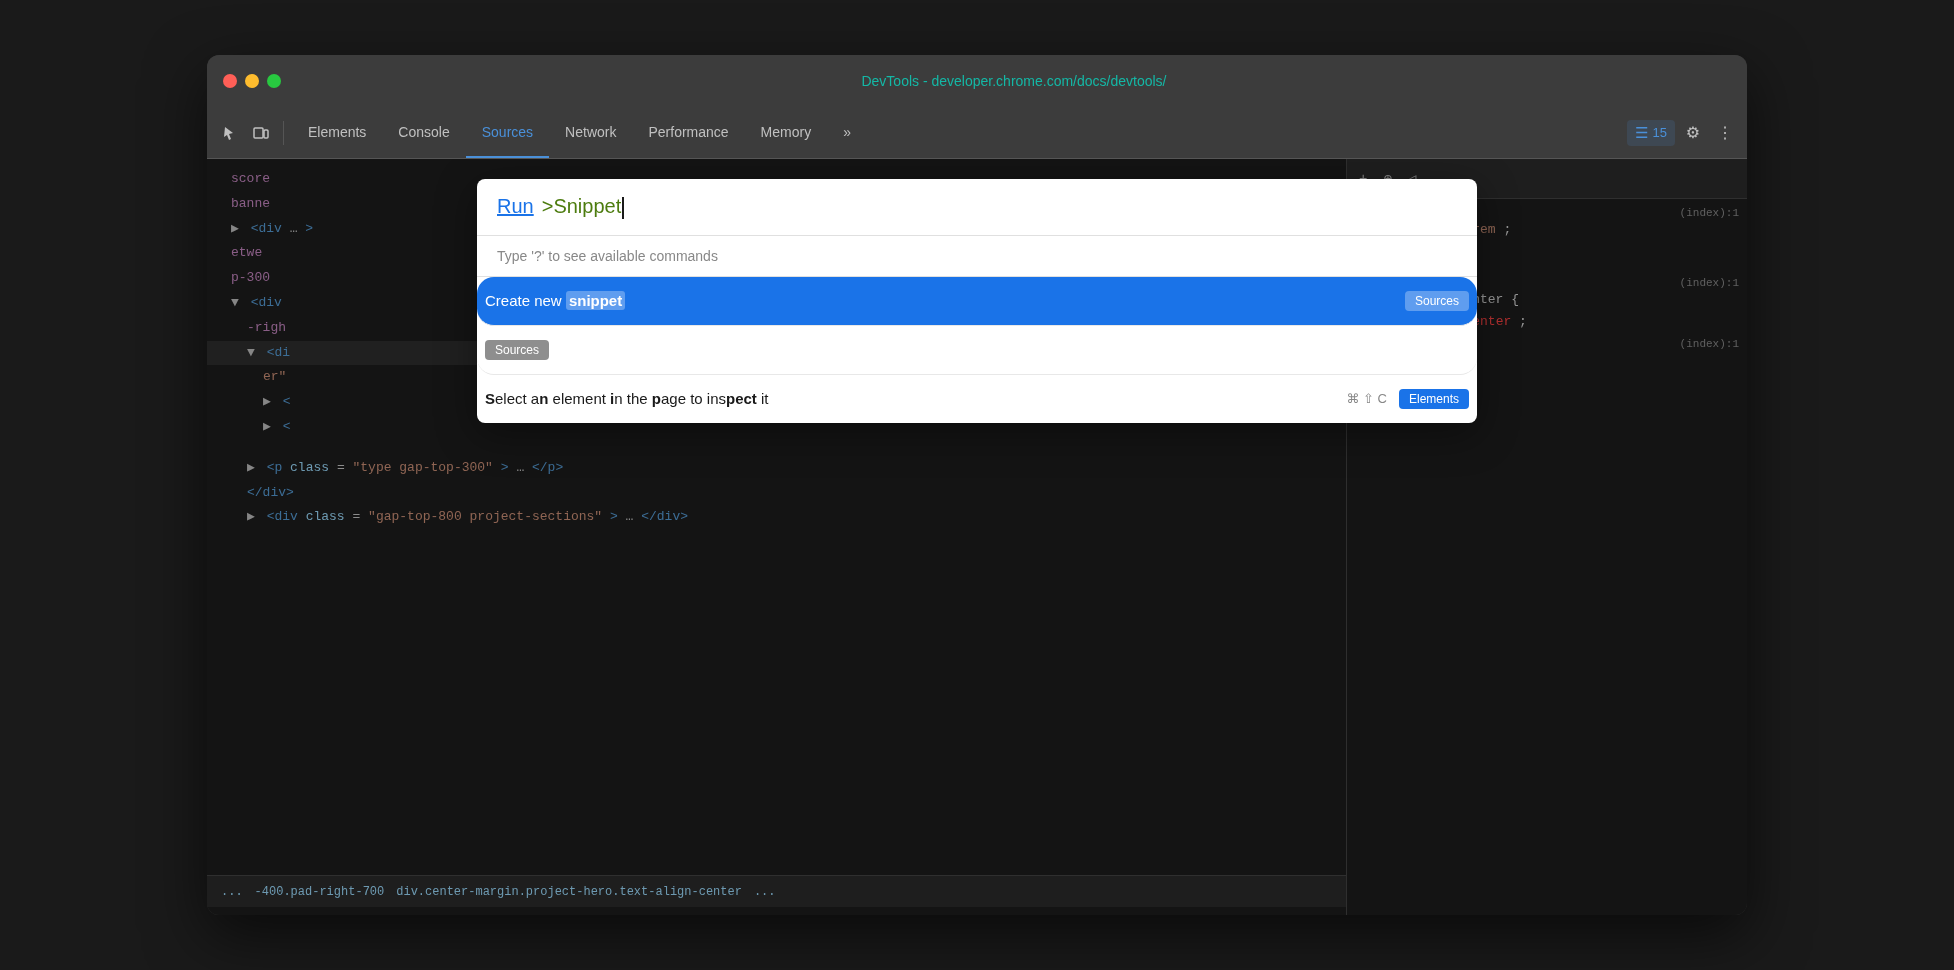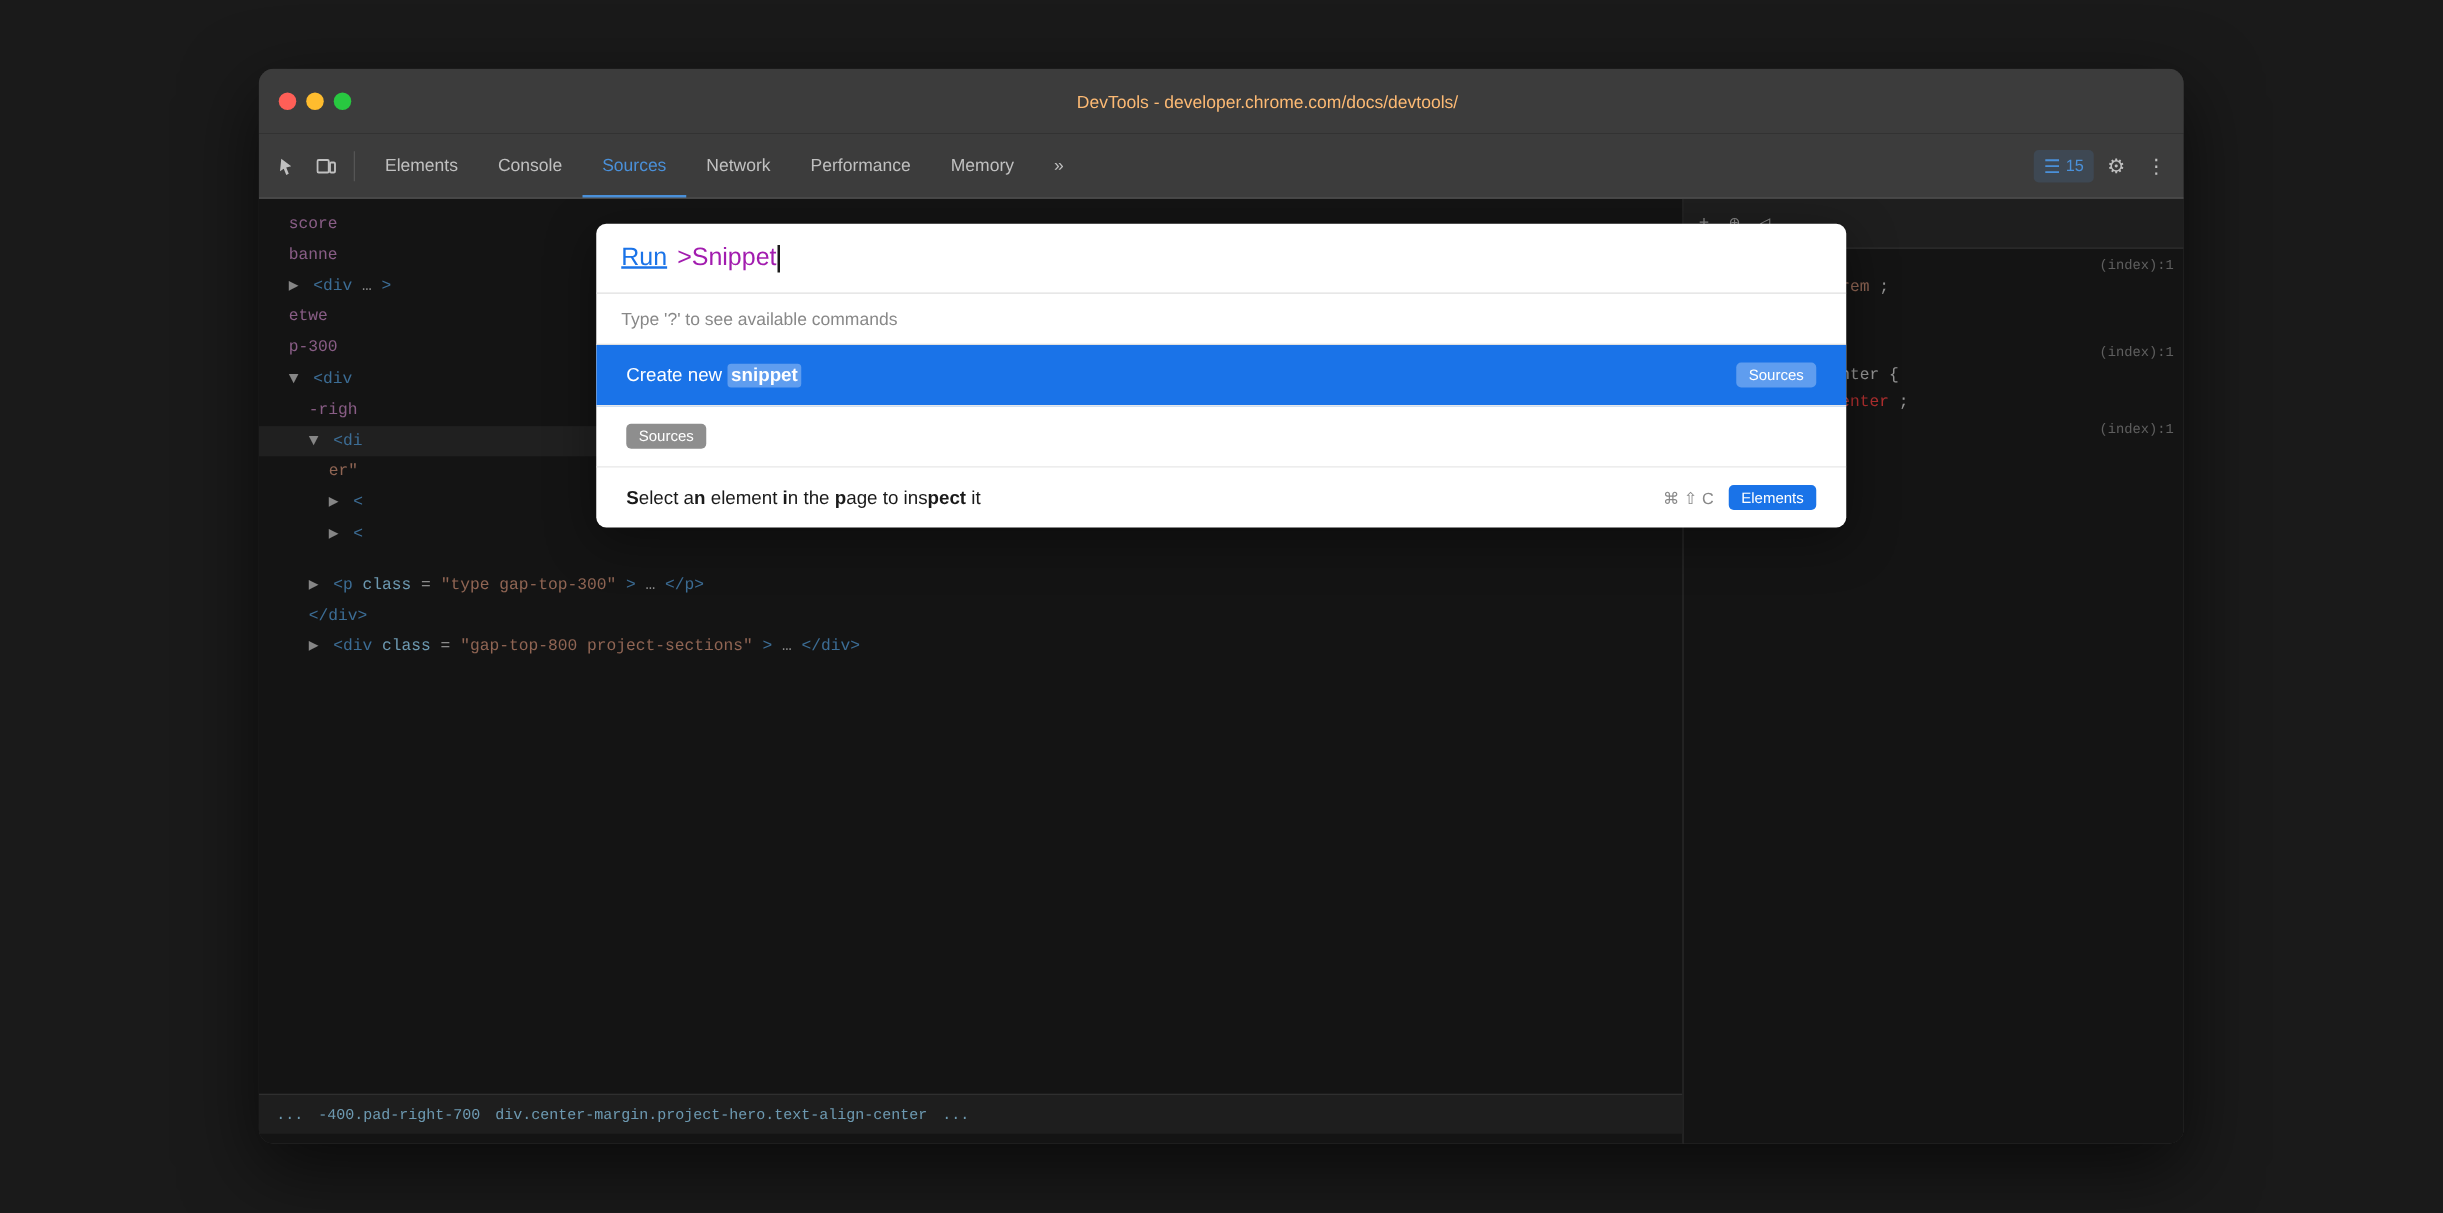--- a/index.html
+++ b/index.html
@@ -41,21 +41,21 @@
       width: 14px;
       height: 14px;
       border-radius: 50%;
     }
     .tl-red { background: #ff5f57; }
     .tl-yellow { background: #febc2e; }
     .tl-green { background: #28c840; }
     .titlebar-title {
       flex: 1;
       text-align: center;
-      color: #fdba74;
+      color: #14b8a6;
       font-size: 14px;
       font-weight: 400;
     }
 
     
     .devtools {
       display: flex;
       flex-direction: column;
       flex: 1;
       background: #292929;
@@ -265,21 +265,21 @@
     .command-run {
       color: #1a73e8;
       font-size: 20px;
       font-weight: 500;
       margin-right: 8px;
       font-family: -apple-system, BlinkMacSystemFont, sans-serif;
       text-decoration: underline;
     }
     .command-input-text {
       font-size: 20px;
-      color: #a21caf;
+      color: #4d7c0f;
       font-family: -apple-system, BlinkMacSystemFont, sans-serif;
     }
     .command-cursor {
       display: inline-block;
       width: 2px;
       height: 22px;
       background: #1a1a1a;
       margin-left: 1px;
       vertical-align: middle;
       animation: blink 1s infinite;
@@ -290,24 +290,25 @@
       padding: 12px 20px;
       font-size: 14px;
       color: #888;
       font-family: -apple-system, BlinkMacSystemFont, sans-serif;
       border-bottom: 1px solid #e0e0e0;
     }
 
     .command-item {
       display: flex;
       align-items: center;
-      padding: 14px 24px;
+      padding: 14px 8px;
       cursor: pointer;
       border-bottom: 1px solid #e8e8e8;
       font-family: -apple-system, BlinkMacSystemFont, sans-serif;
+      border-radius: 17px;
     }
     .command-item:last-child { border-bottom: none; align-items: center; }
     .command-item.highlighted {
       background: #1a73e8;
     }
     .command-item-text {
       flex: 1;
       font-size: 15px;
       color: #1a1a1a;
     }

